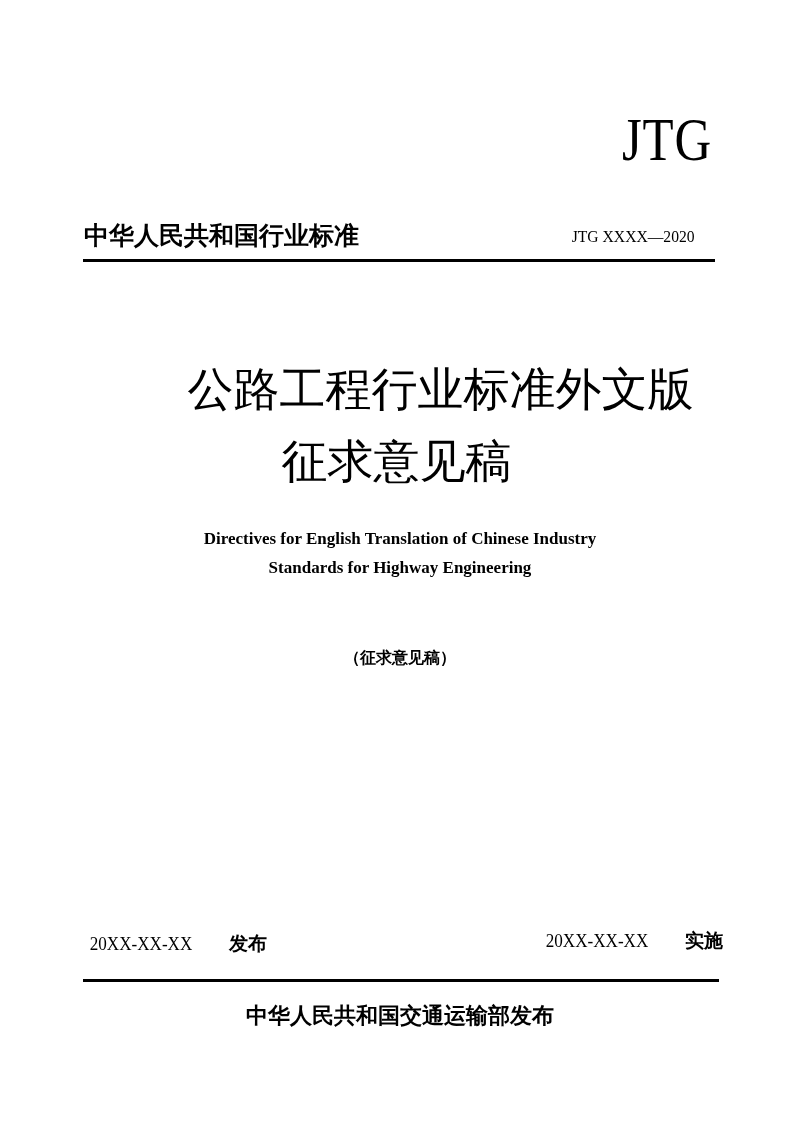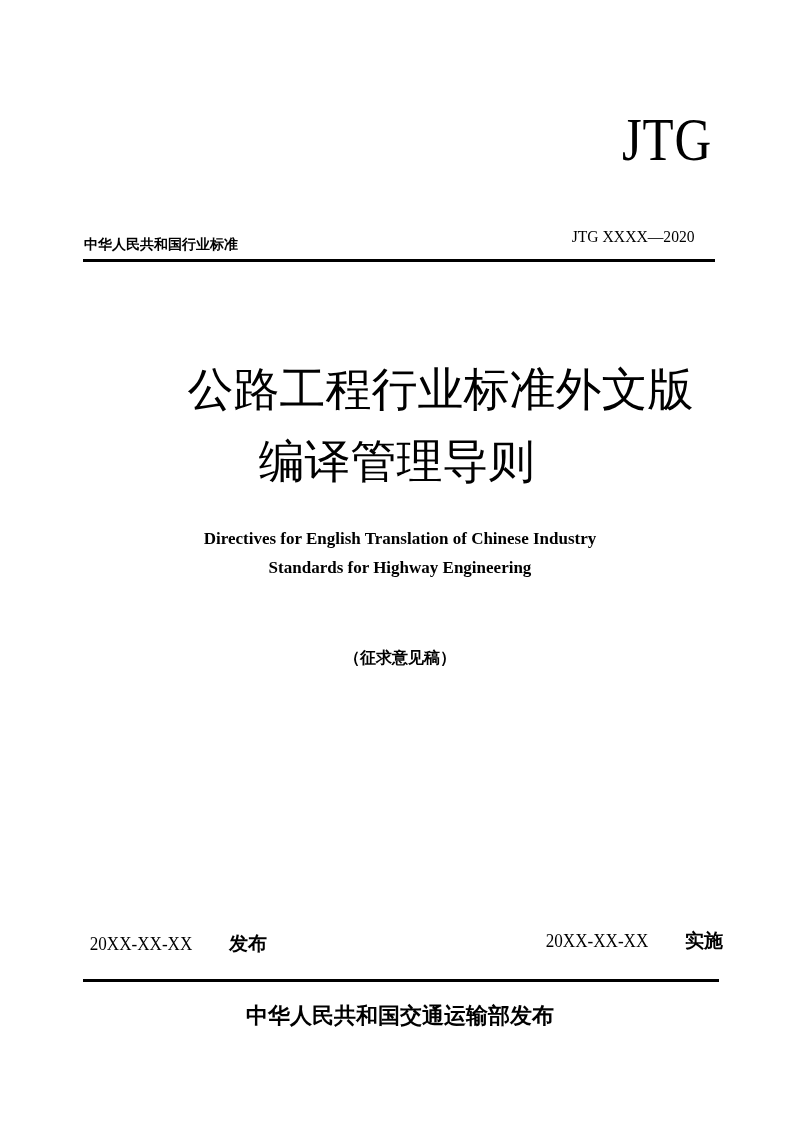--- a/index.html
+++ b/index.html
@@ -21,22 +21,22 @@
       top: 104px;
       font-family: "Liberation Serif", serif;
       font-size: 62px;
       line-height: 70px;
       letter-spacing: 1px;
       transform: scaleX(0.82);
       transform-origin: left top;
     }
     .header-left {
       left: 84px;
-      top: 231px;
-      font-size: 14px;
+      top: 223px;
+      font-size: 25px;
       font-weight: bold;
       line-height: 26px;
     }
     .header-right {
       right: 98px;
       top: 226px;
       font-family: "Liberation Serif", serif;
       font-size: 17px;
       line-height: 22px;
       transform: scaleX(0.92);
@@ -115,21 +115,21 @@
 <div>
 
   <div class="abs code-mark">JTG</div>
 
   <div class="abs header-left">中华人民共和国行业标准</div>
   <div class="abs header-right">JTG XXXX—2020</div>
 
   <div class="abs rule top"></div>
 
   <div class="abs title l1">公路工程行业标准外文版</div>
-  <div class="abs title l2">编译管理导则</div>
+  <div class="abs title l2">征求意见稿</div>
 
   <div class="abs en l1">Directives for English Translation of Chinese Industry</div>
   <div class="abs en l2">Standards for Highway Engineering</div>
 
   <div class="abs draft">（征求意见稿）</div>
 
   <div class="abs date-left">
     <span class="date-num">20XX-XX-XX</span>
     <span class="date-word">发布</span>
   </div>

